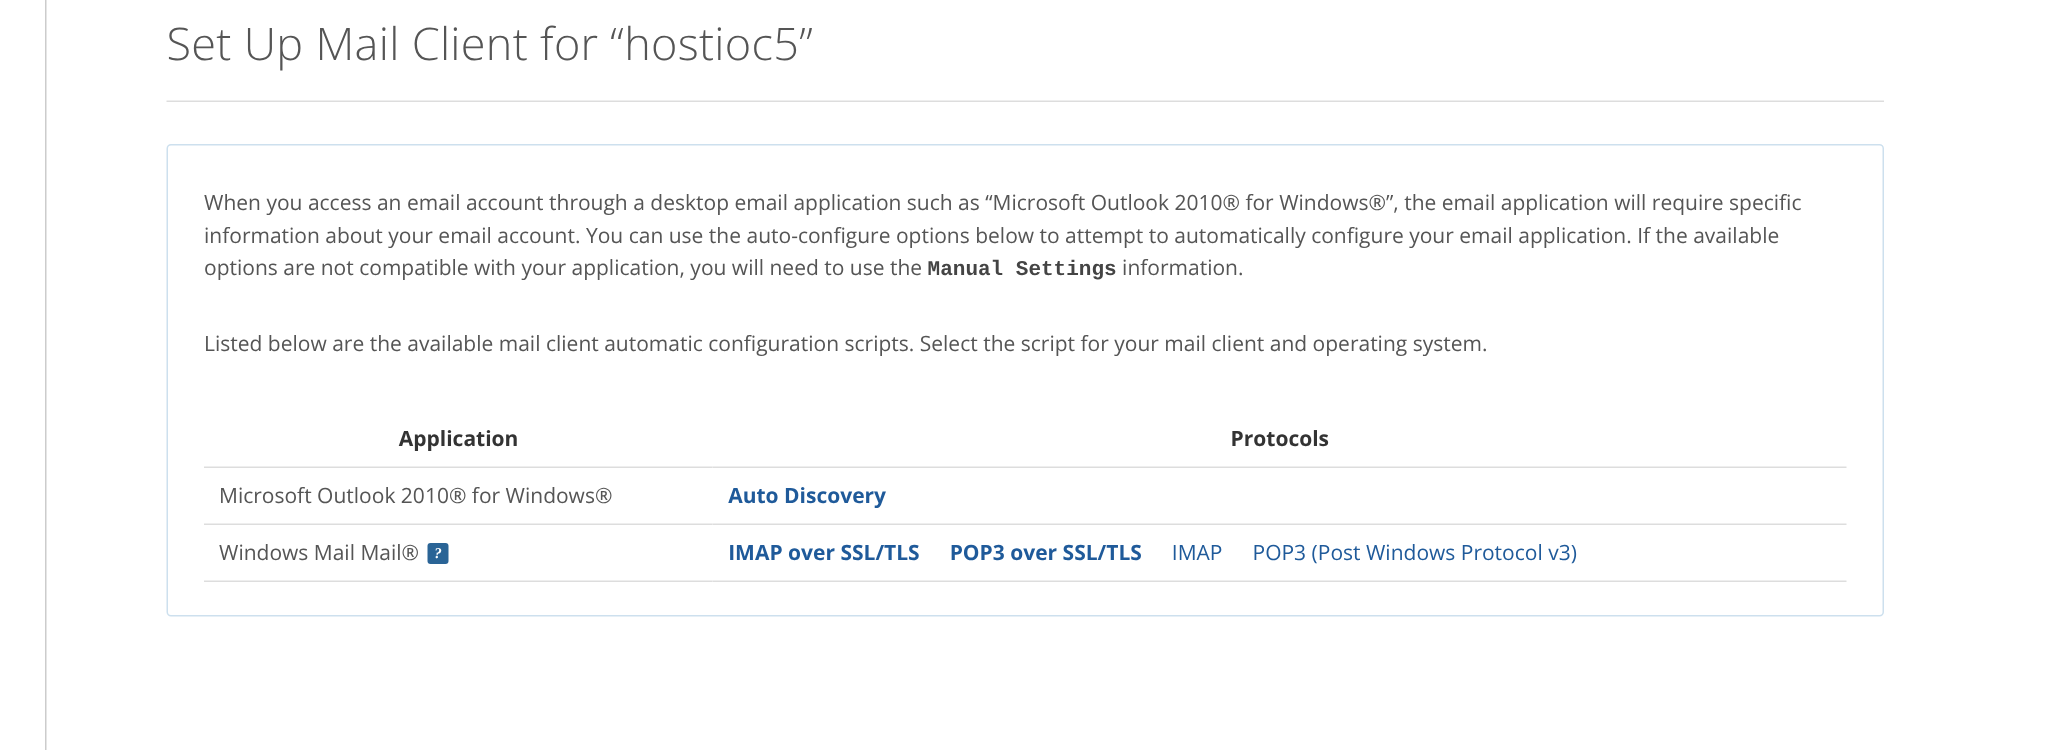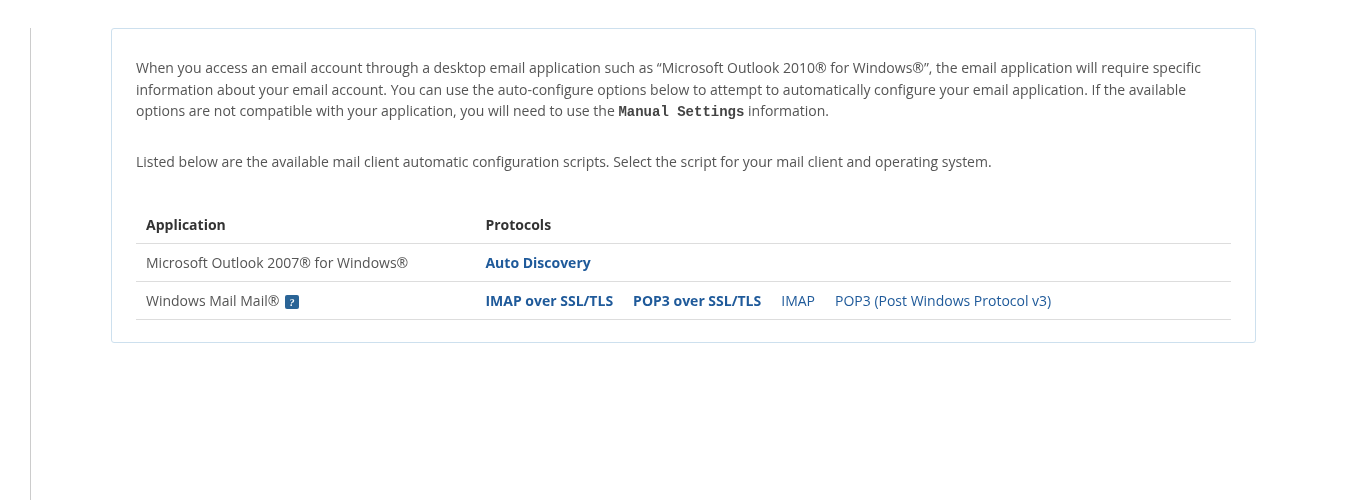--- a/index.html
+++ b/index.html
@@ -60,20 +60,21 @@
     th, td {
       text-align: left;
       padding: 9px 10px;
       border-bottom: 1px solid #ddd;
       font-size: 14px;
       vertical-align: middle;
     }
     th {
       font-weight: 700;
       color: #333;
+      text-align: center;
     }
     .app-cell { color: #555; }
     .proto-link {
       color: #1f5a9a;
       text-decoration: none;
       margin-right: 20px;
       display: inline-block;
     }
     .proto-link.bold { font-weight: 700; }
     .help-icon {
@@ -91,38 +92,39 @@
       margin-left: 2px;
       font-style: italic;
       font-family: Georgia, serif;
     }
   </style>
 </head>
 <body>
 
 <div class="page-wrap">
   <div class="content">
+    <h1>Set Up Mail Client for “hostioc5”</h1>
 
     <div class="panel">
       <p class="intro">
         <span>When you access an email account through a desktop email application such as “Microsoft Outlook 2010® for Windows®”, the email application will require specific information about your email account. You can use the auto-configure options below to attempt to automatically configure your email application. If the available options are not compatible with your application, you will need to use the </span><strong>Manual Settings</strong><span> information.</span>
       </p>
 
       <p class="desc">Listed below are the available mail client automatic configuration scripts. Select the script for your mail client and operating system.</p>
 
       <table>
         <thead>
           <tr>
             <th style="width:31%;">Application</th>
             <th>Protocols</th>
           </tr>
         </thead>
         <tbody id="tbody">
             <tr>
-              <td class="app-cell"><span>Microsoft Outlook 2007® for Windows®</span></td>
+              <td class="app-cell"><span>Microsoft Outlook 2010® for Windows®</span></td>
               <td><a href="#" class="proto-link bold">Auto Discovery</a></td>
             </tr>
             <tr>
               <td class="app-cell"><span>Windows Mail Mail®</span> <span class="help-icon">?</span></td>
               <td><a href="#" class="proto-link bold">IMAP over SSL/TLS</a><a href="#" class="proto-link bold">POP3 over SSL/TLS</a><a href="#" class="proto-link">IMAP</a><a href="#" class="proto-link">POP3 (Post Windows Protocol v3)</a></td>
             </tr>
           </tbody>
       </table>
     </div>
   </div>

